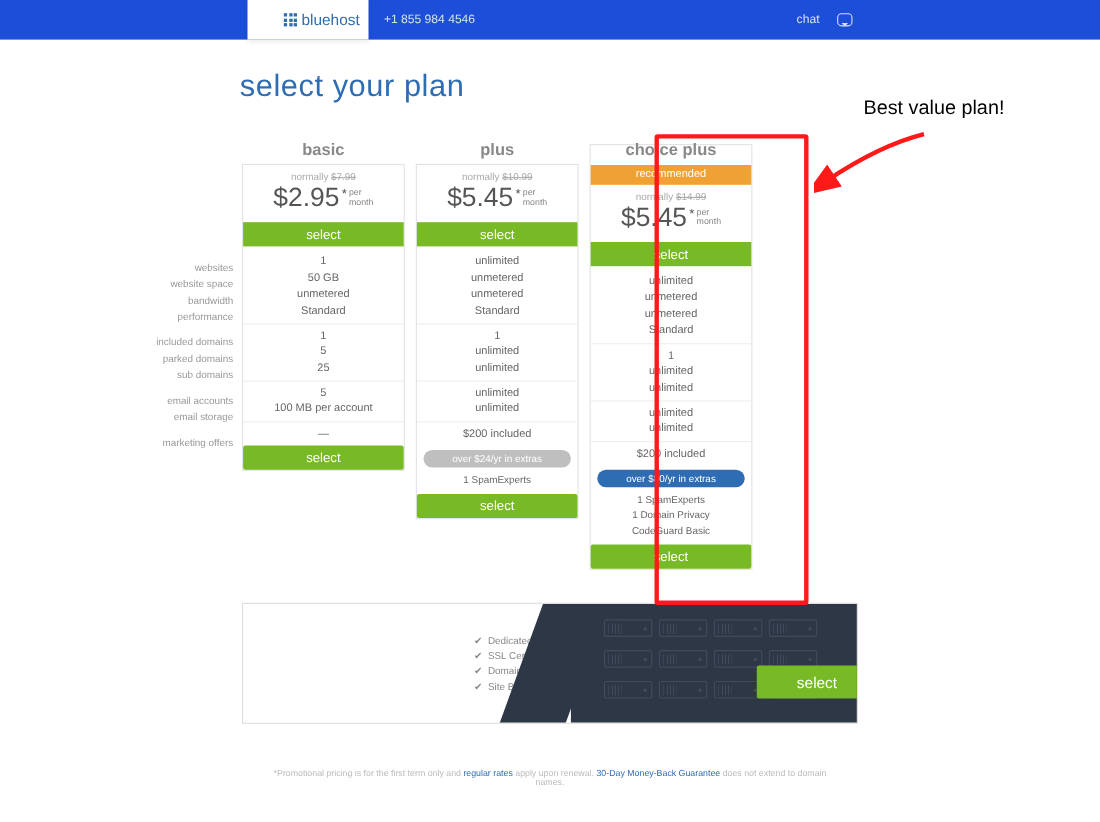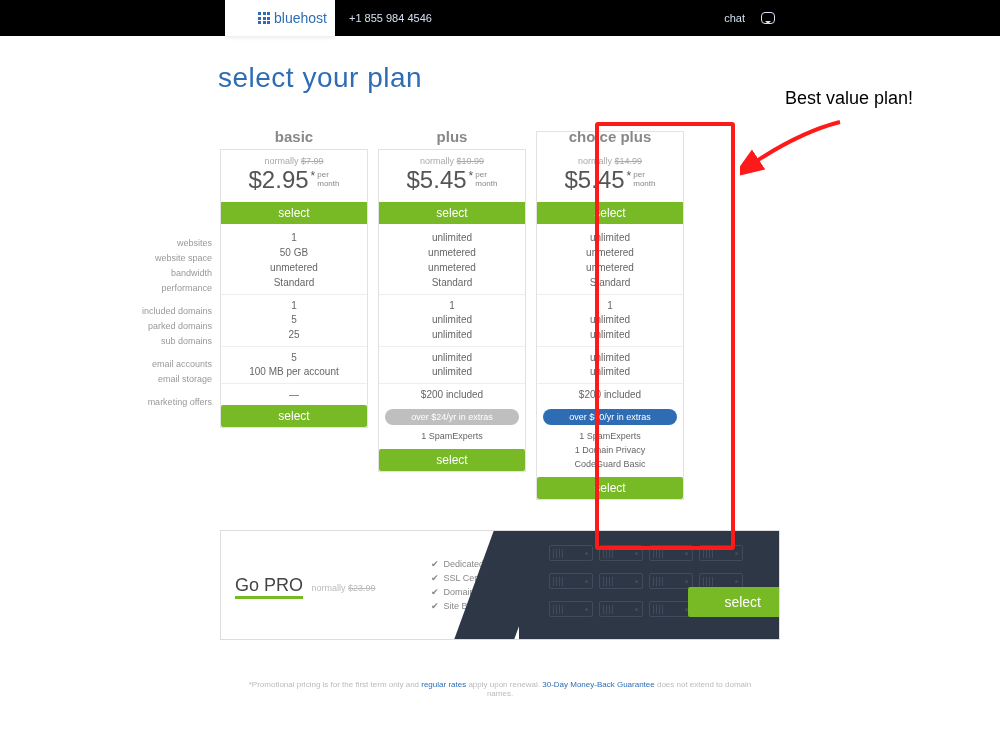--- a/index.html
+++ b/index.html
@@ -8,21 +8,21 @@
     background: #fff;
     color: #444;
     width: 1000px;
     height: 747px;
     position: relative;
     overflow: hidden;
   }
 
   
   .topbar {
-    background: #000000;
+    background: #1d4ed8;
     height: 36px;
     display: flex;
     align-items: center;
     color: #d5e0f2;
     font-size: 11px;
   }
   .logo-wrap {
     background: #fff;
     width: 110px;
     height: 36px;
@@ -252,20 +252,21 @@
         <div class="extra-item">1 SpamExperts</div>
         <div style="height:6px"></div>
         <div class="select-btn bottom">select</div>
       </div>
     </div>
 
     <div style="position:relative;">
       <div class="plan-name outside">choice plus</div>
       <div class="plan" style="margin-top:-18px; padding-top:0;">
         <div style="height:18px"></div>
+        <div class="rec-bar">recommended</div>
         <div class="price-box">
           <div class="normally"><span>normally</span> <s>$14.99</s></div>
           <div class="price-line">
             <span class="price-big">$5.45</span>
             <span class="price-star">*</span>
             <span class="price-per"><span>per</span><br><span>month</span></span>
           </div>
         </div>
         <div class="select-btn">select</div>
         <div class="features">
@@ -286,24 +287,20 @@
         <div class="extra-item">CodeGuard Basic</div>
         <div style="height:6px"></div>
         <div class="select-btn bottom">select</div>
       </div>
     </div>
 
   </div>
 
   <div class="gopro">
     <div class="gopro-left">
-      <div>
-        <span class="gopro-title"><span class="underline">Go PRO</span></span>
-        <span class="gopro-normally"><span>normally</span> <s>$23.99</s></span>
-      </div>
     </div>
     <div class="gopro-features">
       <span class="chk">Dedicated IP</span>
       <span class="chk">SSL Certificate</span>
       <span class="chk">Domain Privacy</span>
       <span class="chk">Site Backup</span>
     </div>
     <div class="gopro-dark">
       <div class="server-lines">
         <div class="srv-row">

